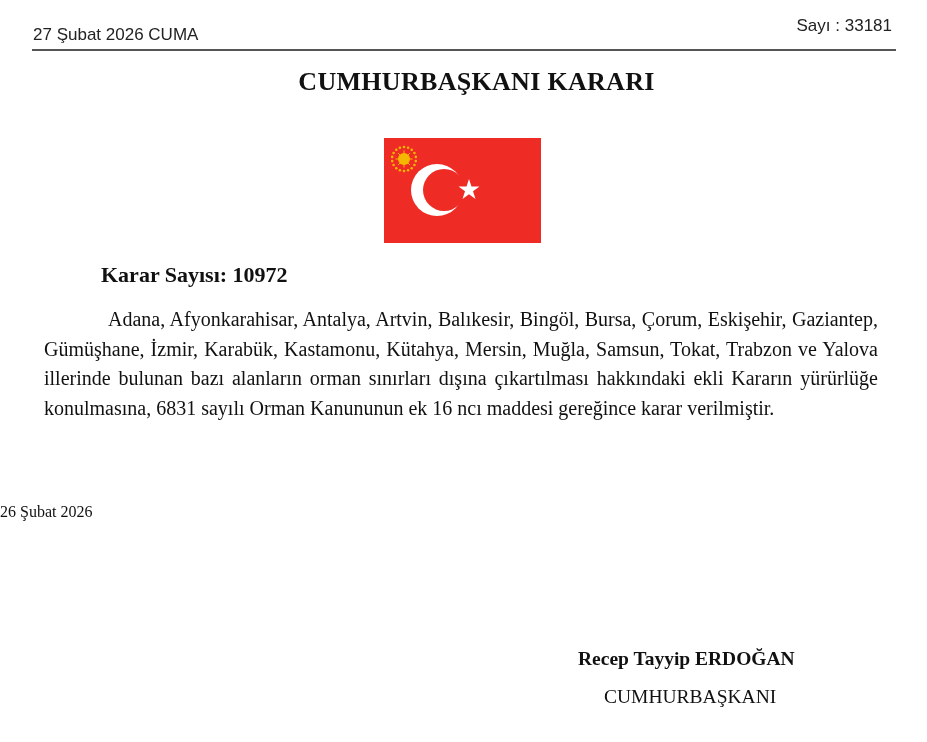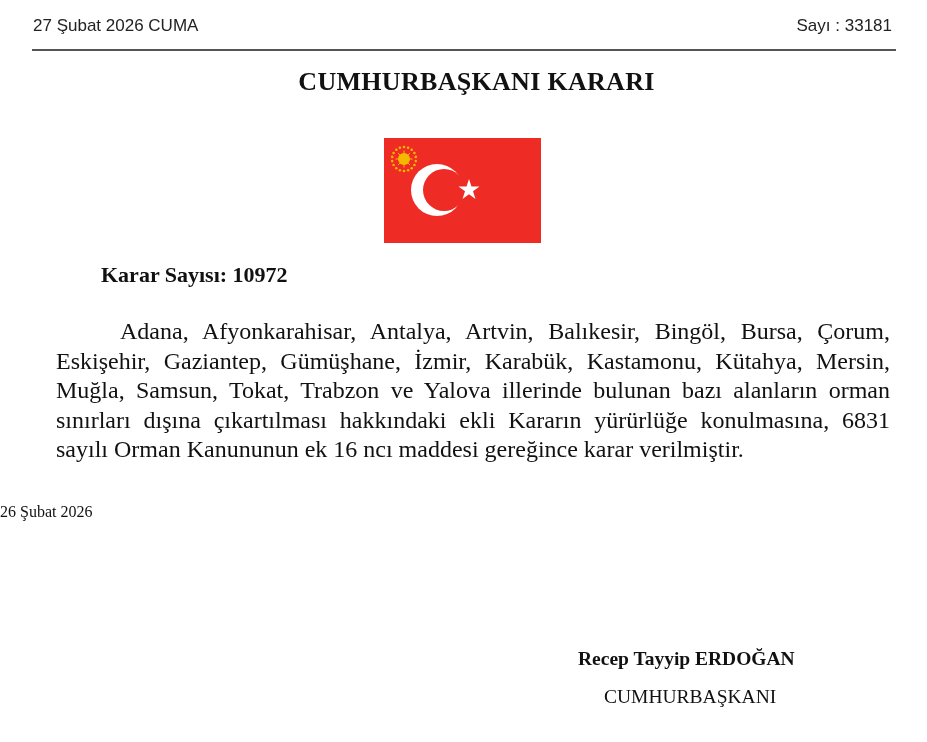--- a/index.html
+++ b/index.html
@@ -1,25 +1,25 @@
 <!DOCTYPE html>
 <html><head>
 <meta charset="utf-8">
 <style>
   html, body { margin: 0; padding: 0; background: #ffffff; }
   body { width: 927px; height: 742px; position: relative; overflow: hidden; color: #111; }
   .header { position: absolute; left: 33px; right: 33px; top: 0; height: 46px; }
-  .hdr-date { position: absolute; left: 0; top: 16px; font-family: "Liberation Sans", sans-serif; font-size: 17px; color: #222; }
+  .hdr-date { position: absolute; left: 0; top: 25px; font-family: "Liberation Sans", sans-serif; font-size: 17px; color: #222; }
   .hdr-title { position: absolute; left: 0; right: 0; top: 9px; text-align: center; font-family: "Liberation Serif", serif; font-weight: bold; font-size: 27px; color: #a01319; }
   .hdr-issue { position: absolute; right: 2px; top: 16px; font-family: "Liberation Sans", sans-serif; font-size: 17px; color: #222; }
   .hdr-rule { position: absolute; left: 32px; right: 31px; top: 49px; height: 0; border-top: 2px solid #555; }
   .doc-title { position: absolute; left: 0; right: 0; top: 67px; text-align: center; font-family: "Liberation Serif", serif; font-weight: bold; font-size: 26px; color: #111; letter-spacing: 0.3px; padding-left: 26px; }
   .flag { position: absolute; left: 384px; top: 138px; width: 157px; height: 105px; }
   .decision-no { position: absolute; left: 101px; top: 262px; font-family: "Liberation Serif", serif; font-weight: bold; font-size: 22px; color: #111; }
-  .body-text { position: absolute; left: 44px; width: 834px; top: 305px; font-family: "Liberation Serif", serif; font-size: 24px; line-height: 29.6px; text-align: justify; text-indent: 64px; color: #111; margin: 12px; }
+  .body-text { position: absolute; left: 44px; width: 834px; top: 305px; font-family: "Liberation Serif", serif; font-size: 20px; line-height: 29.6px; text-align: justify; text-indent: 64px; color: #111; margin: 0; }
   .sign-date { position: absolute; left: 0; right: 0; top: 503px; text-align: left; font-family: "Liberation Serif", serif; font-size: 16px; color: #111; }
   .signer-name { position: absolute; left: 578px; top: 648px; font-family: "Liberation Serif", serif; font-weight: bold; font-size: 19.5px; color: #111; }
   .signer-title { position: absolute; left: 604px; top: 686px; font-family: "Liberation Serif", serif; font-size: 19.5px; color: #111; }
 </style>
 </head>
 <body>
 
 <div class="header">
   <span class="hdr-date">27 Şubat 2026 CUMA</span>
   <span class="hdr-issue">Sayı : 33181</span>

